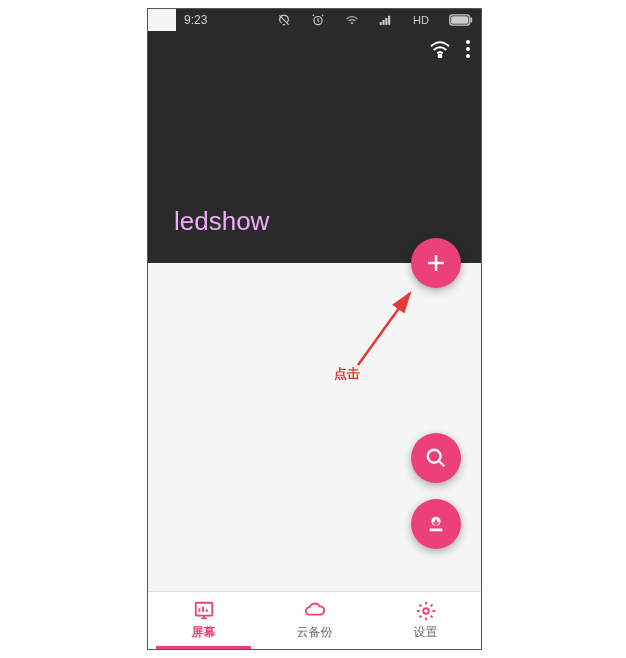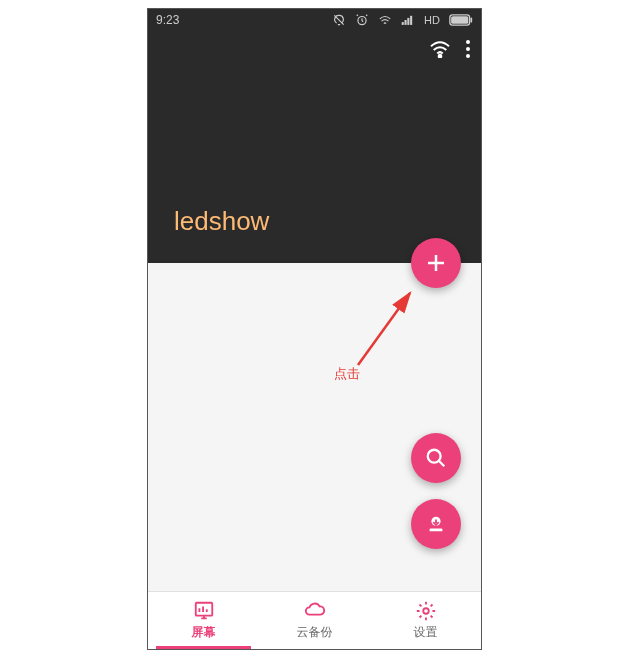--- a/index.html
+++ b/index.html
@@ -22,48 +22,50 @@
     }
     .status-bar {
       height: 22px;
       background: #2a2a2a;
       color: #ccc;
       display: flex;
       align-items: center;
       justify-content: space-between;
       padding: 0 8px;
       font-size: 12px;
-    }
-    .status-right { display: flex; align-items: center; gap: 9px; }
+      margin-left: 28px;
+    }
+    .status-right { display: flex; align-items: center; gap: 20px; }
     .status-right svg { display: block; }
     .header-dark {
       height: 232px;
       background: #2a2a2a;
       position: relative;
     }
     .header-top {
       position: absolute;
       top: 8px;
       right: 10px;
       display: flex;
       align-items: center;
       gap: 14px;
     }
     .app-title {
       position: absolute;
       left: 26px;
       bottom: 26px;
-      color: #fdba74;
+      color: #f0abfc;
       font-size: 26px;
       font-weight: 300;
     }
     .content-area {
       background: #f5f5f5;
       height: 330px;
       position: relative;
+      font-weight: bold;
     }
     .fab {
       position: absolute;
       width: 50px;
       height: 50px;
       border-radius: 50%;
       background: #ec407a;
       box-shadow: 0 3px 8px rgba(0,0,0,0.3);
       display: flex;
       align-items: center;

